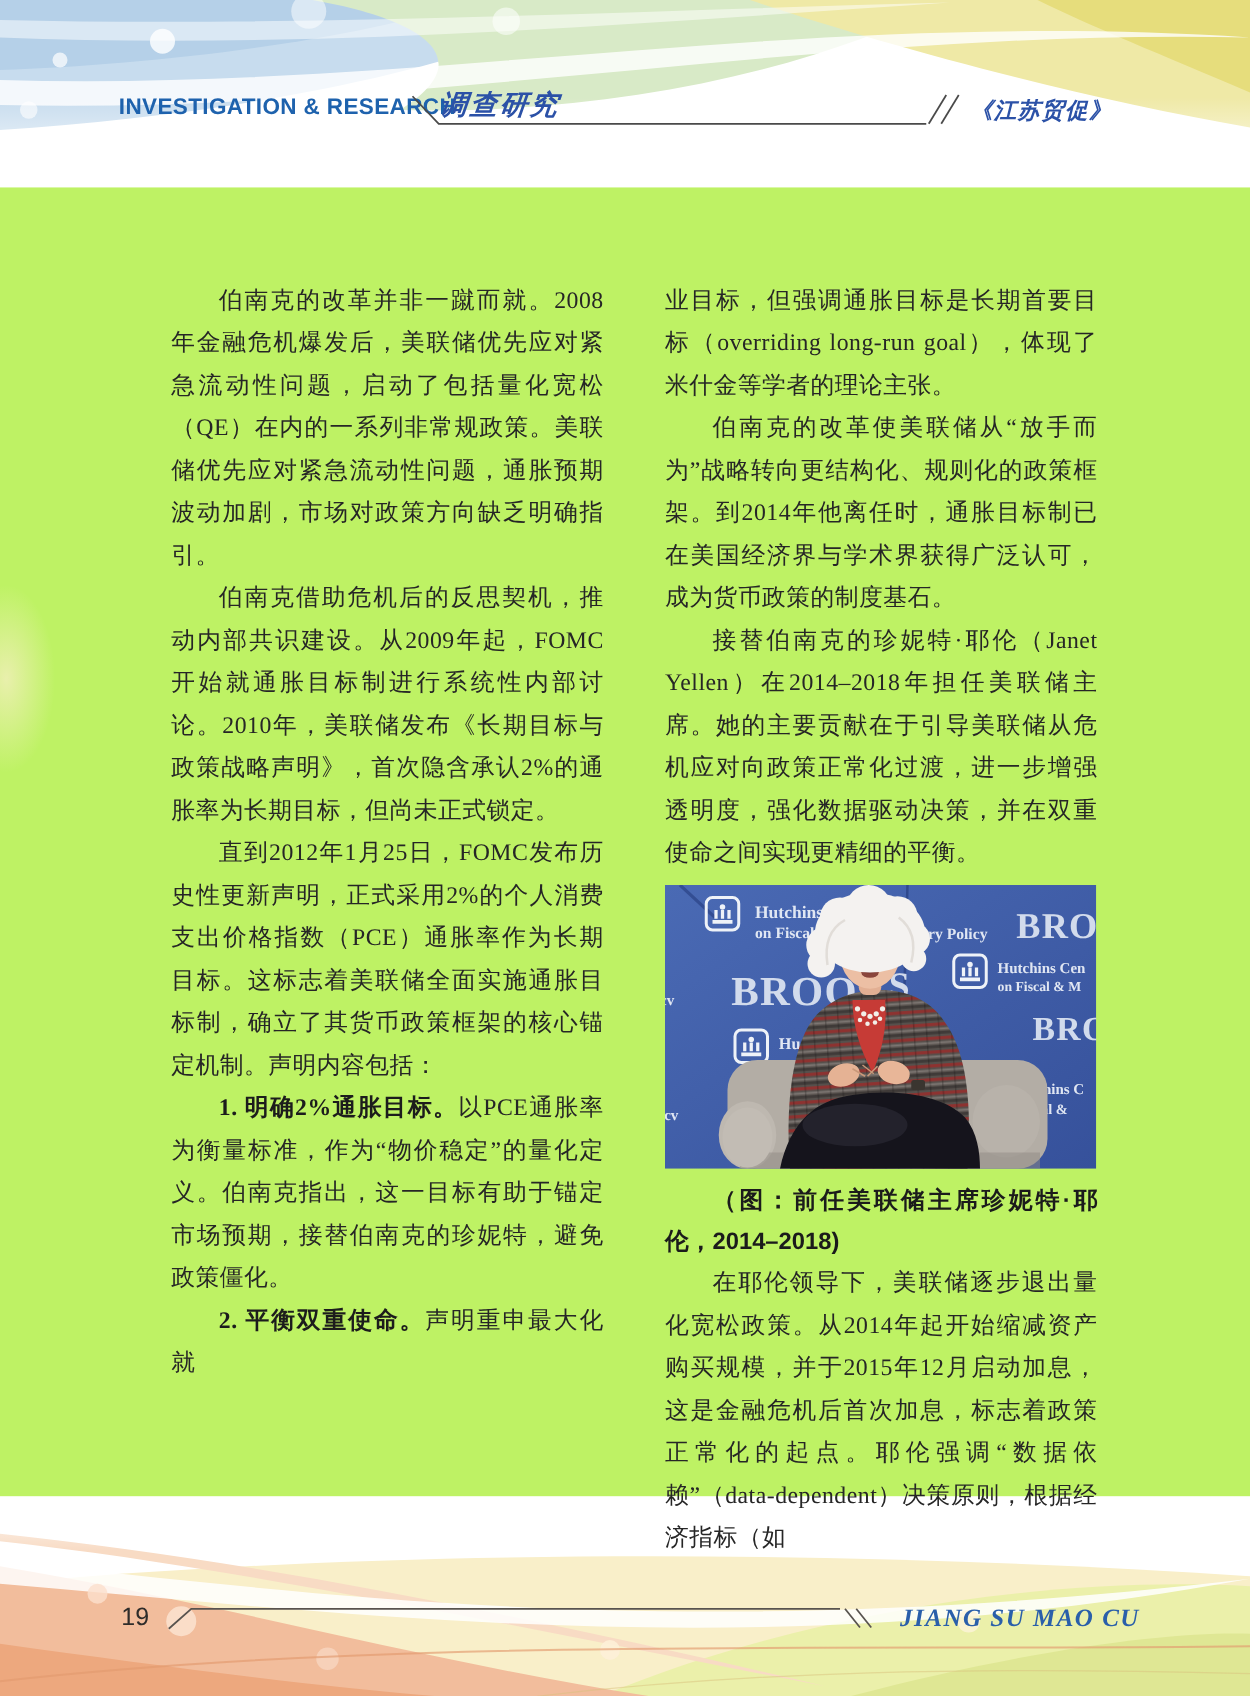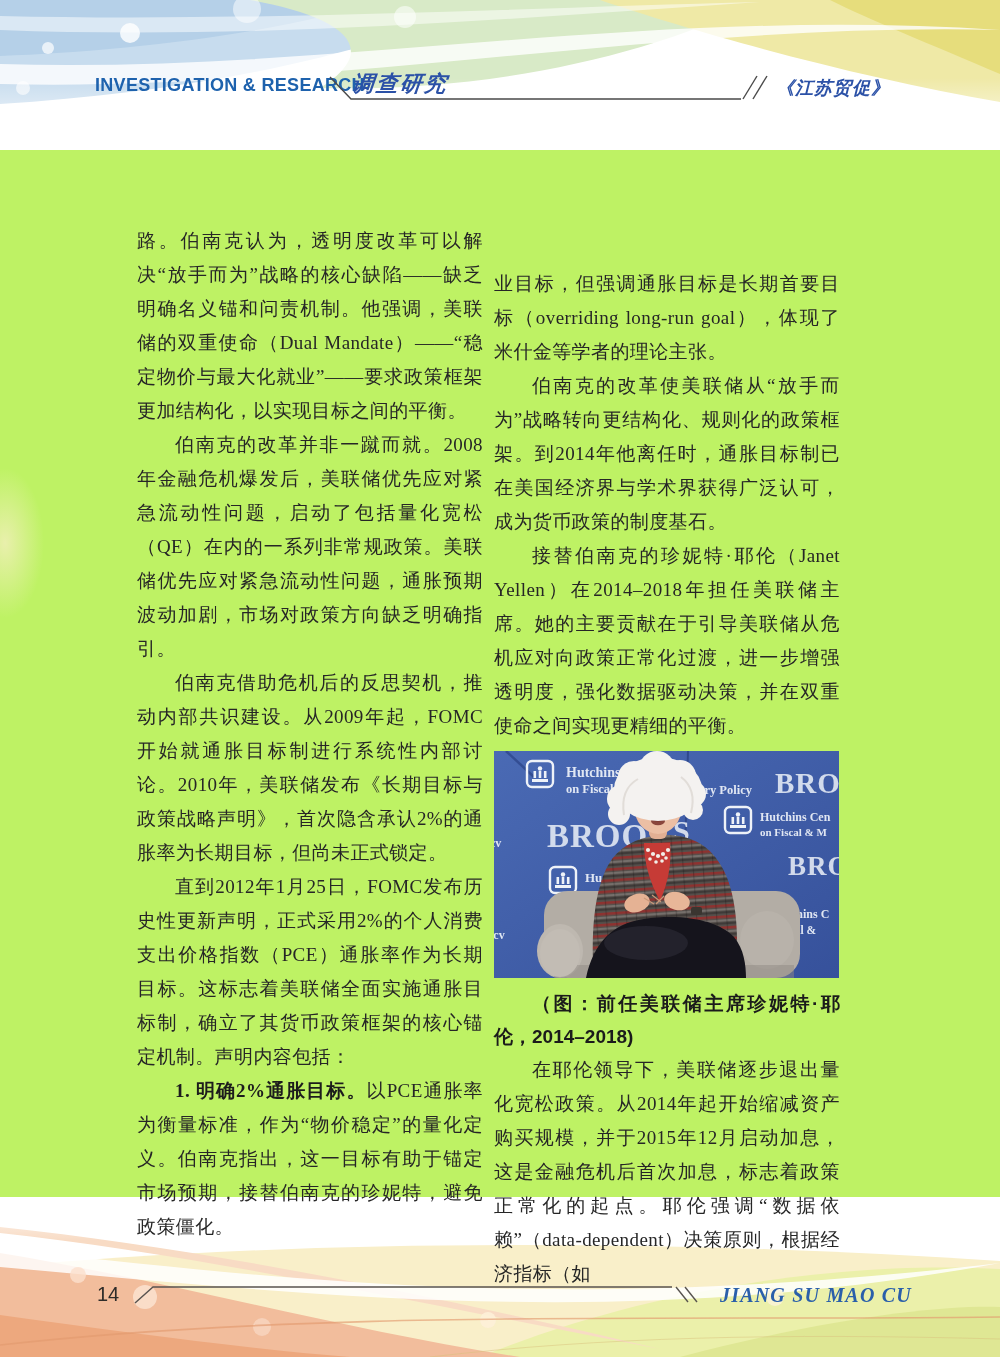--- a/index.html
+++ b/index.html
@@ -12,21 +12,21 @@
         background:radial-gradient(closest-side,#f7efc4,rgba(247,239,196,0));opacity:.75;}
   .header-en{position:absolute;left:95px;top:75px;font-family:"Liberation Sans","DejaVu Sans",sans-serif;
         font-weight:700;font-size:18px;letter-spacing:.3px;color:#1e62ad;}
   .header-cn{position:absolute;left:352px;top:69px;font-size:22px;font-weight:700;font-style:italic;
         color:#2b51a7;transform:skewX(-6deg);letter-spacing:2px;}
   .journal-cn{position:absolute;left:776px;top:76px;font-size:18px;font-weight:700;font-style:italic;
         color:#2b51a7;letter-spacing:1px;}
   .rule{position:absolute;overflow:visible;}
   .col{position:absolute;top:224px;width:346px;}
   .col.left{left:137px;}
-  .col.right{left:494px;margin-top:43px;}
+  .col.right{left:532px;}
   p.para{margin:0;font-size:19px;line-height:34px;text-align:justify;color:#262626;letter-spacing:.4px;}
   p.ind{text-indent:2em;}
   .em{font-family:Liberation Serif, serif;font-weight:700;color:#1c1c1c;}
   figure.photo{margin:8px 0 0 0;width:345px;height:227px;}
   figure.photo svg{display:block;}
   p.caption{margin:9px 0 0 0;font-family:Liberation Sans, sans-serif;font-weight:700;
         font-size:19px;line-height:33px;color:#1b1b1b;text-align:justify;text-indent:2em;}
   .page-num{position:absolute;left:97px;top:1283px;font-family:"Liberation Sans","DejaVu Sans",sans-serif;
         font-size:20px;color:#2e2c2a;}
   .journal-en{position:absolute;left:720px;top:1284px;font-style:italic;font-weight:700;font-size:20px;
@@ -92,25 +92,25 @@
   <div class="header-en">INVESTIGATION &amp; RESEARCH</div>
   <svg class="rule" style="left:325px;top:72px;" width="460" height="32" viewBox="0 0 460 32">
     <path d="M5,5 L26,27 H416" fill="none" stroke="#4a4a4a" stroke-width="1.4"></path>
     <path d="M418,27 L432,4" fill="none" stroke="#4a4a4a" stroke-width="1.4"></path>
     <path d="M428,27 L442,4" fill="none" stroke="#4a4a4a" stroke-width="1.4"></path>
   </svg>
   <div class="header-cn">调查研究</div>
   <div class="journal-cn">《江苏贸促》</div>
 
   <div class="col left">
-      <p class="para"><span>路。伯南克认为，透明度改革可以解决“放手而为”战略的核心缺陷——缺乏明确名义锚和问责机制。他强调，美联储的双重使命（Dual Mandate）——“稳定物价与最大化就业”——要求政策框架更加结构化，以实现目标之间的平衡。</span></p>
       <p class="para ind"><span>伯南克的改革并非一蹴而就。2008年金融危机爆发后，美联储优先应对紧急流动性问题，启动了包括量化宽松（QE）在内的一系列非常规政策。美联储优先应对紧急流动性问题，通胀预期波动加剧，市场对政策方向缺乏明确指引。</span></p>
       <p class="para ind"><span>伯南克借助危机后的反思契机，推动内部共识建设。从2009年起，FOMC开始就通胀目标制进行系统性内部讨论。2010年，美联储发布《长期目标与政策战略声明》，首次隐含承认2%的通胀率为长期目标，但尚未正式锁定。</span></p>
       <p class="para ind"><span>直到2012年1月25日，FOMC发布历史性更新声明，正式采用2%的个人消费支出价格指数（PCE）通胀率作为长期目标。这标志着美联储全面实施通胀目标制，确立了其货币政策框架的核心锚定机制。声明内容包括：</span></p>
       <p class="para ind"><span class="em">1. 明确2%通胀目标。</span><span>以PCE通胀率为衡量标准，作为“物价稳定”的量化定义。伯南克指出，这一目标有助于锚定市场预期，接替伯南克的珍妮特，避免政策僵化。</span></p>
+      <p class="para ind"><span class="em">2. 平衡双重使命。</span><span>声明重申最大化就</span></p>
     </div>
 
   <div class="col right">
     <div>
         <p class="para"><span>业目标，但强调通胀目标是长期首要目标（overriding long-run goal），体现了米什金等学者的理论主张。</span></p>
         <p class="para ind"><span>伯南克的改革使美联储从“放手而为”战略转向更结构化、规则化的政策框架。到2014年他离任时，通胀目标制已在美国经济界与学术界获得广泛认可，成为货币政策的制度基石。</span></p>
         <p class="para ind"><span>接替伯南克的珍妮特·耶伦（Janet Yellen）在2014–2018年担任美联储主席。她的主要贡献在于引导美联储从危机应对向政策正常化过渡，进一步增强透明度，强化数据驱动决策，并在双重使命之间实现更精细的平衡。</span></p>
       </div>
 
     <figure class="photo">
@@ -213,21 +213,21 @@
       </svg>
     </figure>
 
     <p class="caption">（图：前任美联储主席珍妮特·耶伦，2014–2018)</p>
 
     <div>
         <p class="para ind"><span>在耶伦领导下，美联储逐步退出量化宽松政策。从2014年起开始缩减资产购买规模，并于2015年12月启动加息，这是金融危机后首次加息，标志着政策正常化的起点。耶伦强调“数据依赖”（data-dependent）决策原则，根据经济指标（如</span></p>
       </div>
   </div>
 
-  <div class="page-num">14</div>
+  <div class="page-num">19</div>
   <svg class="rule" style="left:125px;top:1280px;" width="590" height="26" viewBox="0 0 590 26">
     <path d="M10,23 L28,7 H547" fill="none" stroke="#58534f" stroke-width="1.4"></path>
     <path d="M551,7 L563,22" fill="none" stroke="#58534f" stroke-width="1.4"></path>
     <path d="M560,7 L572,22" fill="none" stroke="#58534f" stroke-width="1.4"></path>
   </svg>
   <div class="journal-en">JIANG SU MAO CU</div>
 
 </div>
 
 </body></html>

